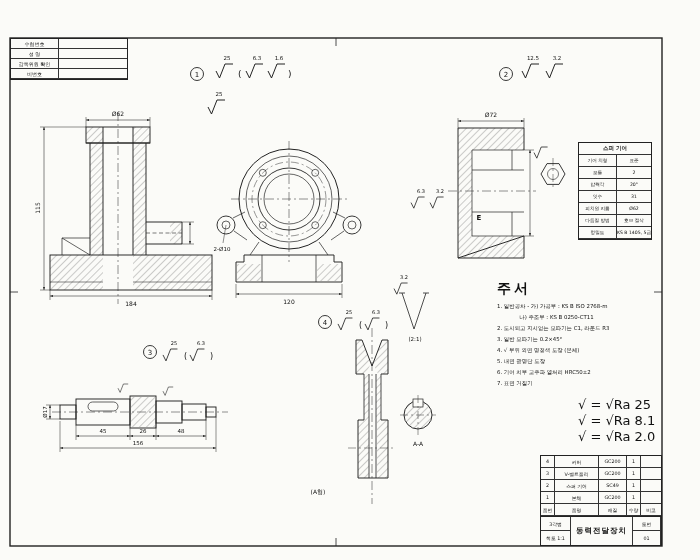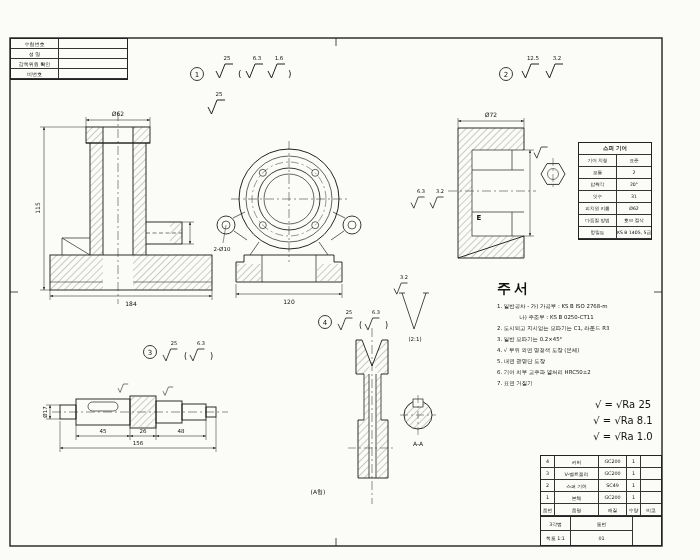--- a/index.html
+++ b/index.html
@@ -20,21 +20,21 @@
   .gear{left:578px;top:142px;width:74px;font-size:4.6px;}
   .gear .ghead{height:12px;border-bottom:.6px solid #333;display:flex;align-items:center;
                justify-content:center;font-size:5.5px;font-weight:bold;}
   .gear .trow{grid-template-columns:38px 1fr;height:12px;}
   
   .notes{left:497px;top:280px;width:170px;}
   .notes .ntitle{font-size:14px;font-weight:bold;letter-spacing:3px;margin-bottom:3px;}
   .notes .nline{font-size:5.4px;line-height:11px;white-space:pre;}
   
   .legend{left:578px;top:397px;width:90px;}
-  .legend .nline{font-size:10px;line-height:16px;white-space:pre;text-align:center;}
+  .legend .nline{font-size:13px;line-height:16px;white-space:pre;}
   
   .tb{left:540px;top:455px;width:122px;height:91px;border:1.2px solid #222;}
   .tb-parts .trow{grid-template-columns:14px 44px 28px 14px 1fr;height:12px;font-size:4.8px;}
   .tb-footer{display:grid;grid-template-columns:30px 1fr 28px;height:29px;border-top:.8px solid #222;}
   .tb-footer .stack{display:grid;grid-template-rows:1fr 1fr;}
   .tb-footer .scell{border-right:.6px solid #333;border-bottom:.6px solid #333;display:flex;
                     align-items:center;justify-content:center;font-size:4.8px;white-space:nowrap;overflow:hidden;}
   .tb-footer .scell:nth-child(2){border-bottom:none;}
   .tb-title{display:flex;align-items:center;justify-content:center;font-size:7.5px;font-weight:bold;
             border-right:.6px solid #333;letter-spacing:1px;overflow:hidden;}
@@ -320,21 +320,21 @@
         <div class="nline">4. √ 부위 외면 명청색 도장 (본체)</div>
         <div class="nline">5. 내면 광명단 도장</div>
         <div class="nline">6. 기어 치부 고주파 열처리 HRC50±2</div>
         <div class="nline">7. 표면 거칠기</div>
       </div>
   </div>
 
   <div class="abs legend">
       <div class="nline">√ = √Ra 25</div>
       <div class="nline">√ = √Ra 8.1</div>
-      <div class="nline">√ = √Ra 1.0</div>
+      <div class="nline">√ = √Ra 2.0</div>
     </div>
 
   <div class="abs tb">
     <div class="tb-parts">
         <div class="trow">
           <div class="tcell">4</div>
           <div class="tcell">커버</div>
           <div class="tcell">GC200</div>
           <div class="tcell">1</div>
           <div class="tcell"></div>
@@ -366,20 +366,21 @@
           <div class="tcell">재질</div>
           <div class="tcell">수량</div>
           <div class="tcell">비고</div>
         </div>
       </div>
     <div class="tb-footer">
       <div class="stack">
         <div class="scell">3각법</div>
         <div class="scell">척도 1:1</div>
       </div>
+      <div class="tb-title">동력전달장치</div>
       <div class="stack">
         <div class="scell">도번</div>
         <div class="scell">01</div>
       </div>
     </div>
   </div>
 
 </div>
 
 </body></html>

